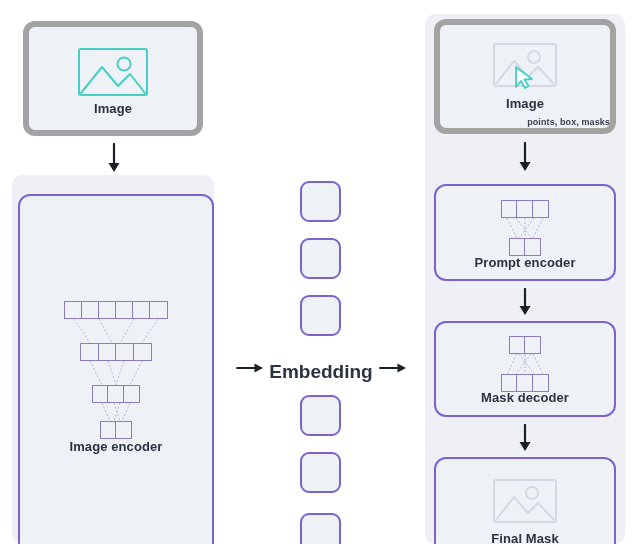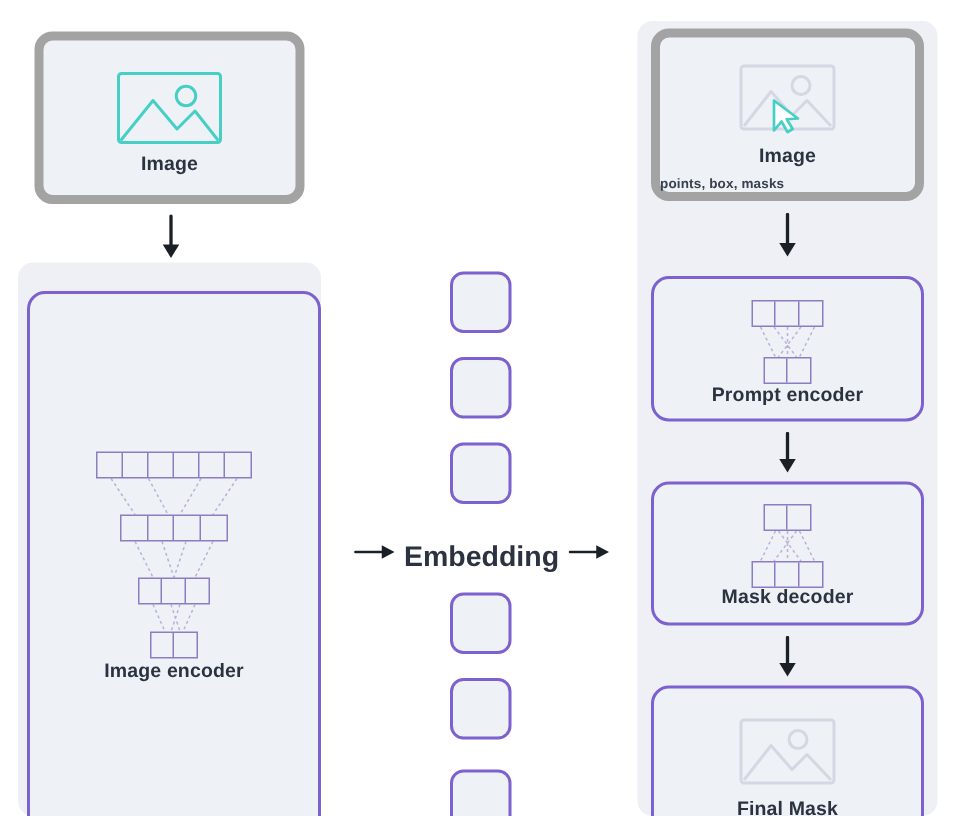--- a/index.html
+++ b/index.html
@@ -41,21 +41,21 @@
     font-weight: 700;
     color: #2b3240;
     letter-spacing: .1px;
     text-align: center;
     line-height: 1.15;
   }
   .card-sub {
     font-size: 9px;
     font-weight: 700;
     color: #39414f;
-    text-align: left;
+    text-align: right;
     margin-top: 2px;
     letter-spacing: .1px;
   }
 
   
   .arrow-down, .arrow-right {
     position: absolute;
   }
 
   

